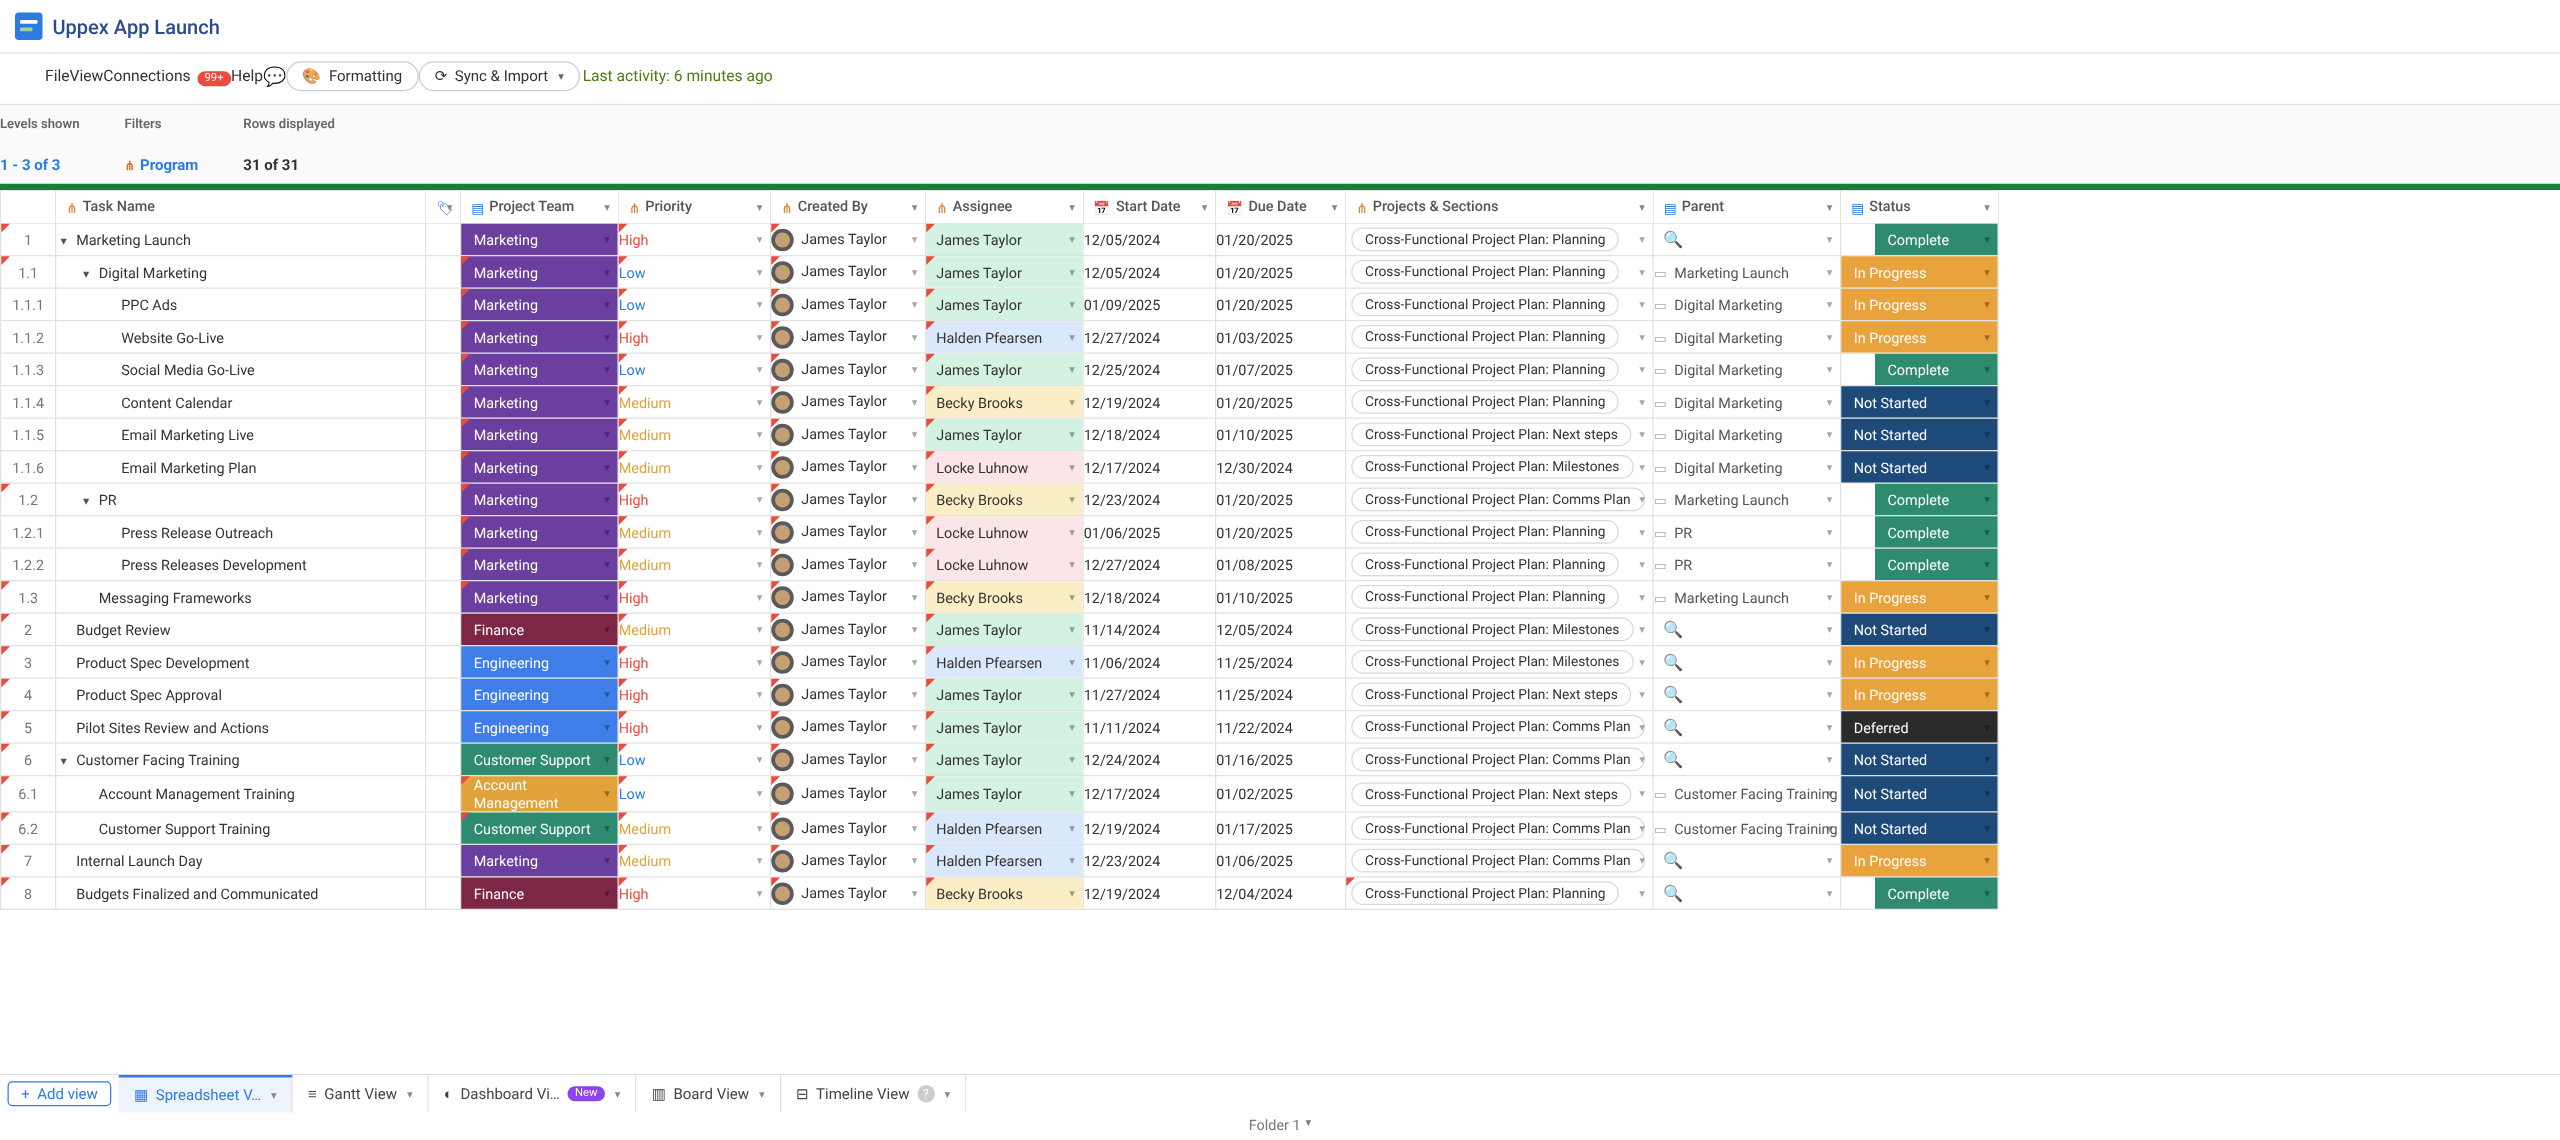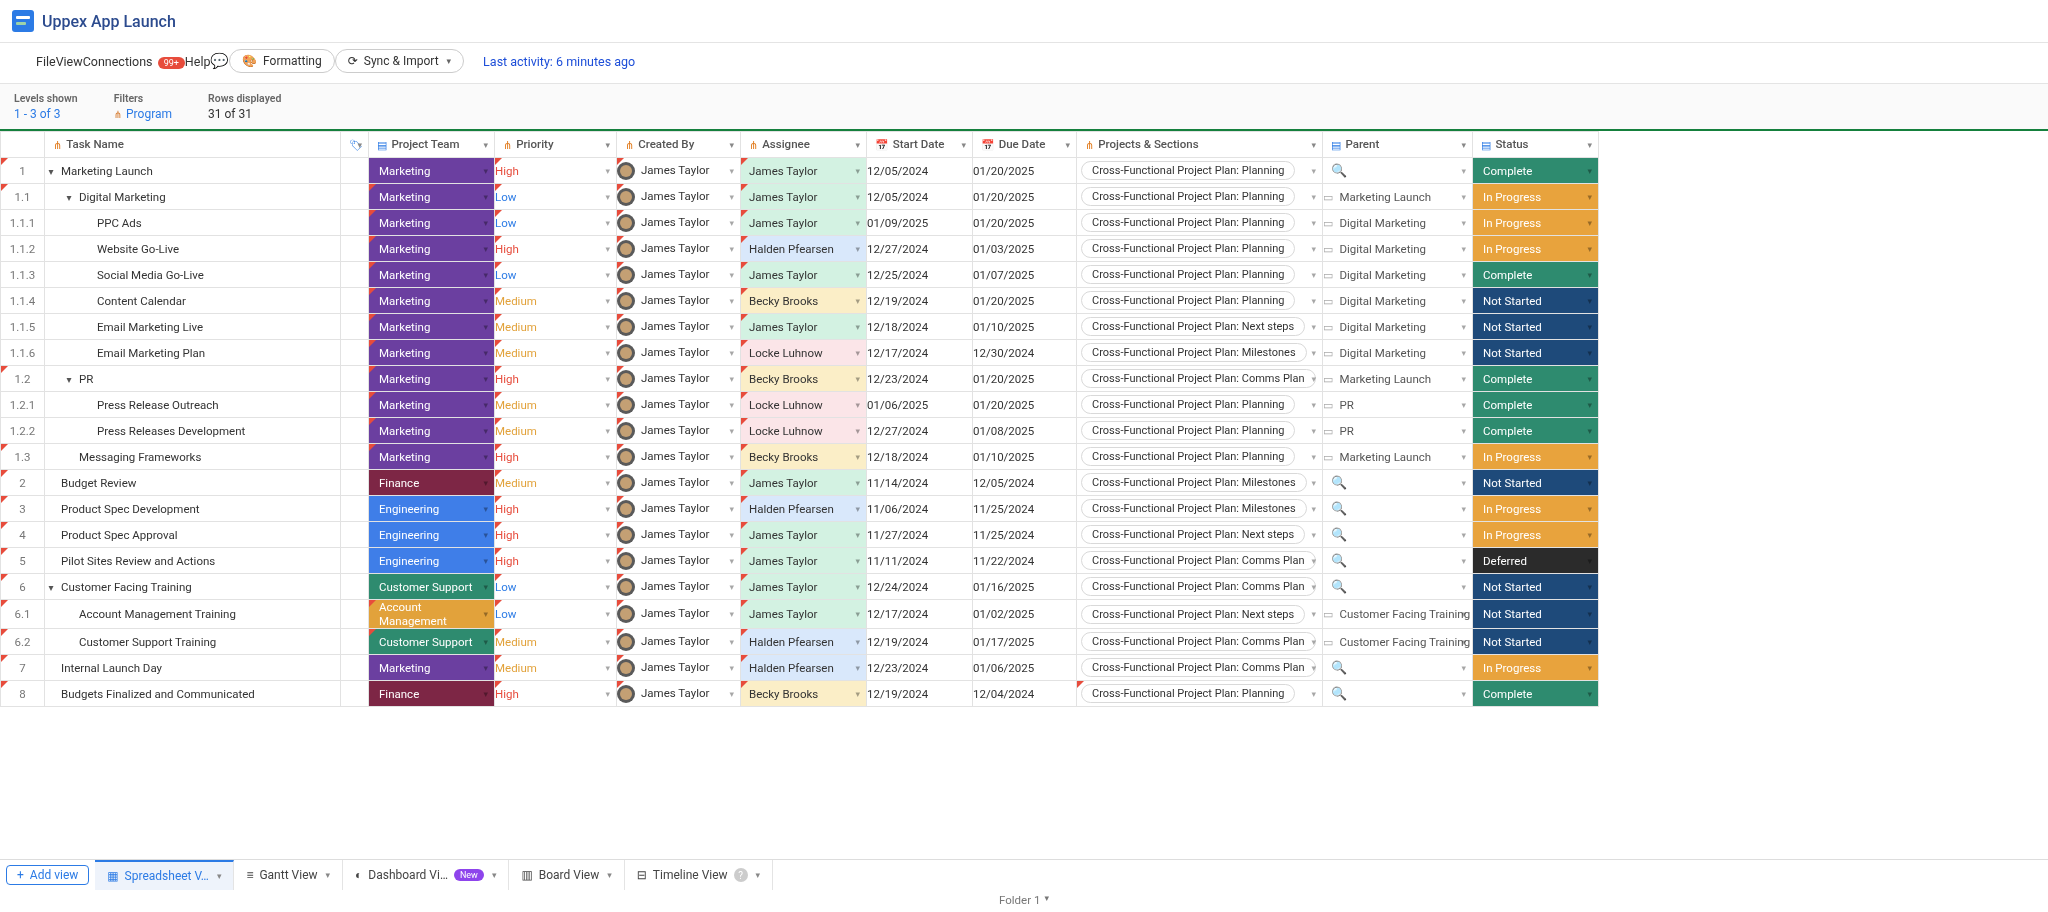--- a/index.html
+++ b/index.html
@@ -11,27 +11,27 @@
 .app-logo::before { content:""; width:14px;height:3px;background:#fff;border-radius:1px;position:absolute;top:6px;}
 .app-logo::after { content:""; width:10px;height:3px;background:#9ed3a8;border-radius:1px;position:absolute;top:12px;left:4px;}
 .app-title { color: #2c4b8e; font-size: 16px; font-weight: 500; }
 
 
 .toolbar { display: flex; align-items: center; padding: 6px 12px 10px 36px; border-bottom: 1px solid #e4e4e4; font-size: 12.5px;}
 .toolbar .menu-item { color: #333; cursor: pointer; }
 .toolbar .badge { background: #e74c3c; color: #fff; font-size: 9px; padding: 1px 6px; border-radius: 8px; margin-left: 2px; }
 .toolbar .btn { border: 1px solid #ccc; border-radius: 14px; padding: 4px 12px; display: inline-flex; align-items: center; gap: 6px; cursor: pointer; background: #fff; font-size:12px; }
 .toolbar .btn .caret { font-size:9px; color:#666; margin-left:2px;}
-.toolbar .last-activity { color: #1d4ed8; margin-left: 19px; }
+.toolbar .last-activity { color: #4d7c0f; margin-left: 2px; }
 .toolbar .speech-icon { font-size:15px; color:#444;}
 
 
-.info-bar { display: flex; padding: 8px 14px; gap: 36px; border-bottom: 2px solid #15803d; background:#fafafa; }
+.info-bar { display: flex; padding: 8px 0; gap: 36px; border-bottom: 5px solid #15803d; background:#fafafa; }
 .info-block .label { font-size: 10.5px; color: #666; font-weight:600; }
-.info-block .value { color: #2c7be5; font-size: 12px; margin-top:2px; }
+.info-block .value { color: #2c7be5; font-size: 12px; margin-top:20px;font-weight:bold; }
 .info-block .value.plain { color: #333; }
 .info-block .filt-icon { color:#d67a2e; margin-right:4px; font-size:10px;}
 
 
 .grid-wrap { overflow: auto; height: calc(100vh - 170px); position:relative; }
 table.grid { border-collapse: collapse; width: 1560px; table-layout: fixed; padding-left: 36px; }
 table.grid th, table.grid td { border: 1px solid #e2e2e2; padding: 0; height: 26px; font-size: 11.5px; position:relative; }
 table.grid th { background: #fff; text-align: left; font-weight: 500; color: #555; padding: 5px 8px; position: sticky; top:0; z-index:5;}
 .col-num { width: 44px; text-align:center; color:#777;}
 .col-task { width: 296px; }
@@ -82,21 +82,21 @@
 .a-ll { background:#fbe5e8;}
 
 .date-cell { padding:0 8px;}
 
 .ps-pill { display:inline-block; border:1px solid #d9d9d9; border-radius:12px; padding:2px 10px; font-size:11px; background:#fff; margin:2px 4px;}
 .par-cell { padding:0 8px; color:#555;}
 .par-cell .folder-ic{ color:#aaa; margin-right:6px; font-size:11px;}
 .par-search { color:#bbb; padding-left:8px; font-size:13px;}
 
 .stat-cell { height:100%; display:flex; align-items:center; padding:0 10px; color:#fff;}
-.s-complete { background:#2e8b6f;}
+.s-complete { background:#2e8b6f;margin-left:27px;}
 .s-inprog { background:#e8a33d;}
 .s-notstart { background:#1e4a7a;}
 .s-deferred { background:#2b2b2b;}
 
 
 .bottom-bar { position:fixed; bottom:0; left:0; right:0; display:flex; flex-direction:column; background:#fff; border-top:1px solid #ddd;}
 .tabs-row { display:flex; align-items:center; height:30px; font-size:12px;}
 .tab { display:flex; align-items:center; gap:6px; padding:0 12px; height:100%; border-right:1px solid #e4e4e4; color:#444; cursor:pointer;}
 .tab.add { color:#2c7be5; border:1px solid #2c7be5; border-radius:4px; margin:3px 6px; padding:2px 10px; height:auto;}
 .tab.active { background:#eef3fb; border-top:2px solid #2c7be5; color:#2c7be5;}

